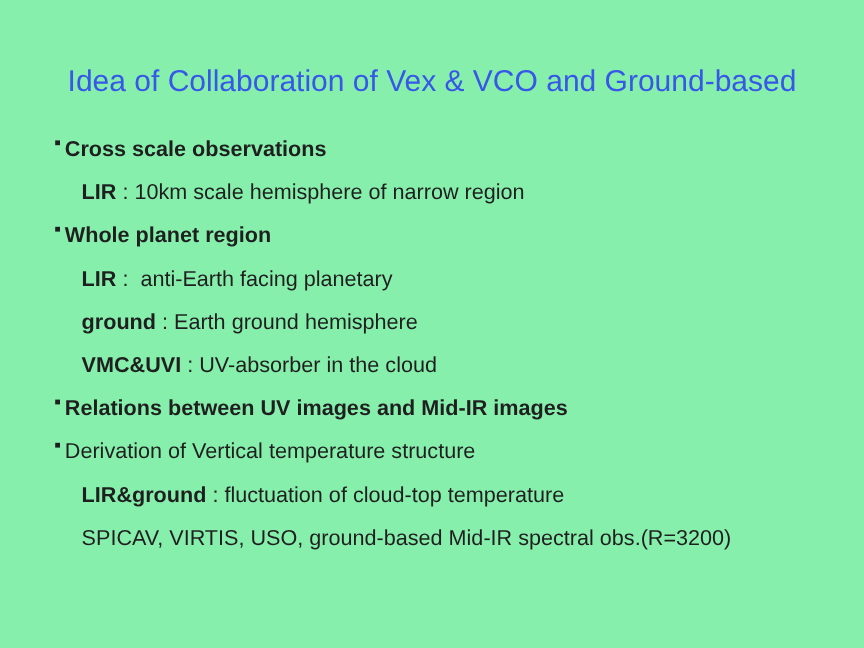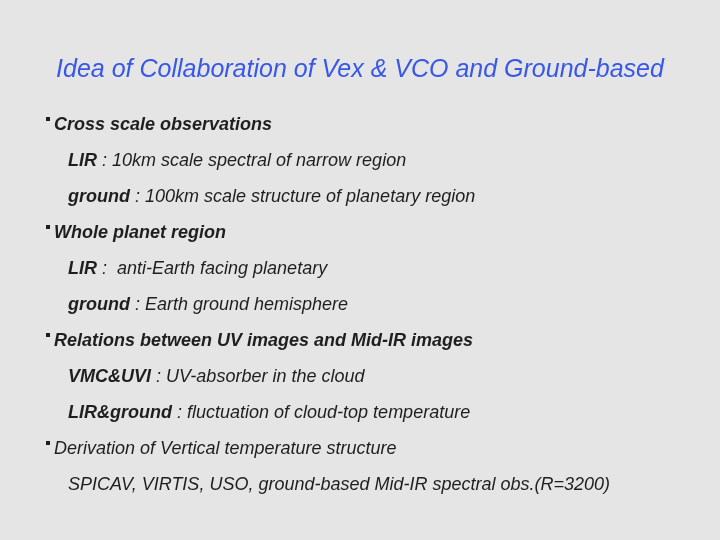--- a/index.html
+++ b/index.html
@@ -11,22 +11,21 @@
     width: 720px;
     height: 540px;
     position: relative;
     overflow: hidden;
     font-family: "Liberation Sans", sans-serif;
     color: #1f1f1f;
   }
   .slide {
     position: absolute;
     inset: 0;
-    background: #e5e5e5;
-    font-style: italic;
+    background: #86efac;
   }
   .title {
     position: absolute;
     top: 54px;
     left: 0;
     width: 720px;
     text-align: center;
     font-size: 25px;
     font-weight: 400;
     letter-spacing: 0px;
@@ -72,47 +71,44 @@
 <div class="slide">
 
   <div class="title" style="color: rgb(55, 87, 232);">Idea of Collaboration of Vex &amp; VCO and Ground-based</div>
 
   <div class="content">
 
     <div class="line l1">
       <span class="dot" style="background: rgb(31, 31, 31);"></span><span class="b">Cross scale observations</span>
     </div>
     <div class="line l2">
-      <span class="b">LIR</span><span class="sep"> : </span><span>10km scale spectral of narrow region</span>
-    </div>
-    <div class="line l2">
-      <span class="b">ground</span><span class="sep"> : </span><span>100km scale structure of planetary region</span>
+      <span class="b">LIR</span><span class="sep"> : </span><span>10km scale hemisphere of narrow region</span>
     </div>
 
     <div class="line l1">
       <span class="dot" style="background: rgb(31, 31, 31);"></span><span class="b">Whole planet region</span>
     </div>
     <div class="line l2">
       <span class="b">LIR</span><span class="sep"> :  </span><span>anti-Earth facing planetary</span>
     </div>
     <div class="line l2">
       <span class="b">ground</span><span class="sep"> : </span><span>Earth ground hemisphere</span>
     </div>
 
+    <div class="line l2">
+      <span class="b">VMC&amp;UVI</span><span class="sep"> : </span><span>UV-absorber in the cloud</span>
+    </div>
     <div class="line l1">
       <span class="dot" style="background: rgb(31, 31, 31);"></span><span class="b">Relations between UV images and Mid-IR images</span>
     </div>
-    <div class="line l2">
-      <span class="b">VMC&amp;UVI</span><span class="sep"> : </span><span>UV-absorber in the cloud</span>
+    <div class="line l1">
+      <span class="dot" style="background: rgb(31, 31, 31);"></span><span class="regular">Derivation of Vertical temperature structure</span>
     </div>
+
     <div class="line l2">
       <span class="b">LIR&amp;ground</span><span class="sep"> : </span><span>fluctuation of cloud-top temperature</span>
-    </div>
-
-    <div class="line l1">
-      <span class="dot" style="background: rgb(31, 31, 31);"></span><span class="regular">Derivation of Vertical temperature structure</span>
     </div>
     <div class="line l2">
       <span class="b"></span><span class="sep"></span><span>SPICAV, VIRTIS, USO, ground-based Mid-IR spectral obs.(R=3200)</span>
     </div>
 
   </div>
 </div>
 
 </body></html>

